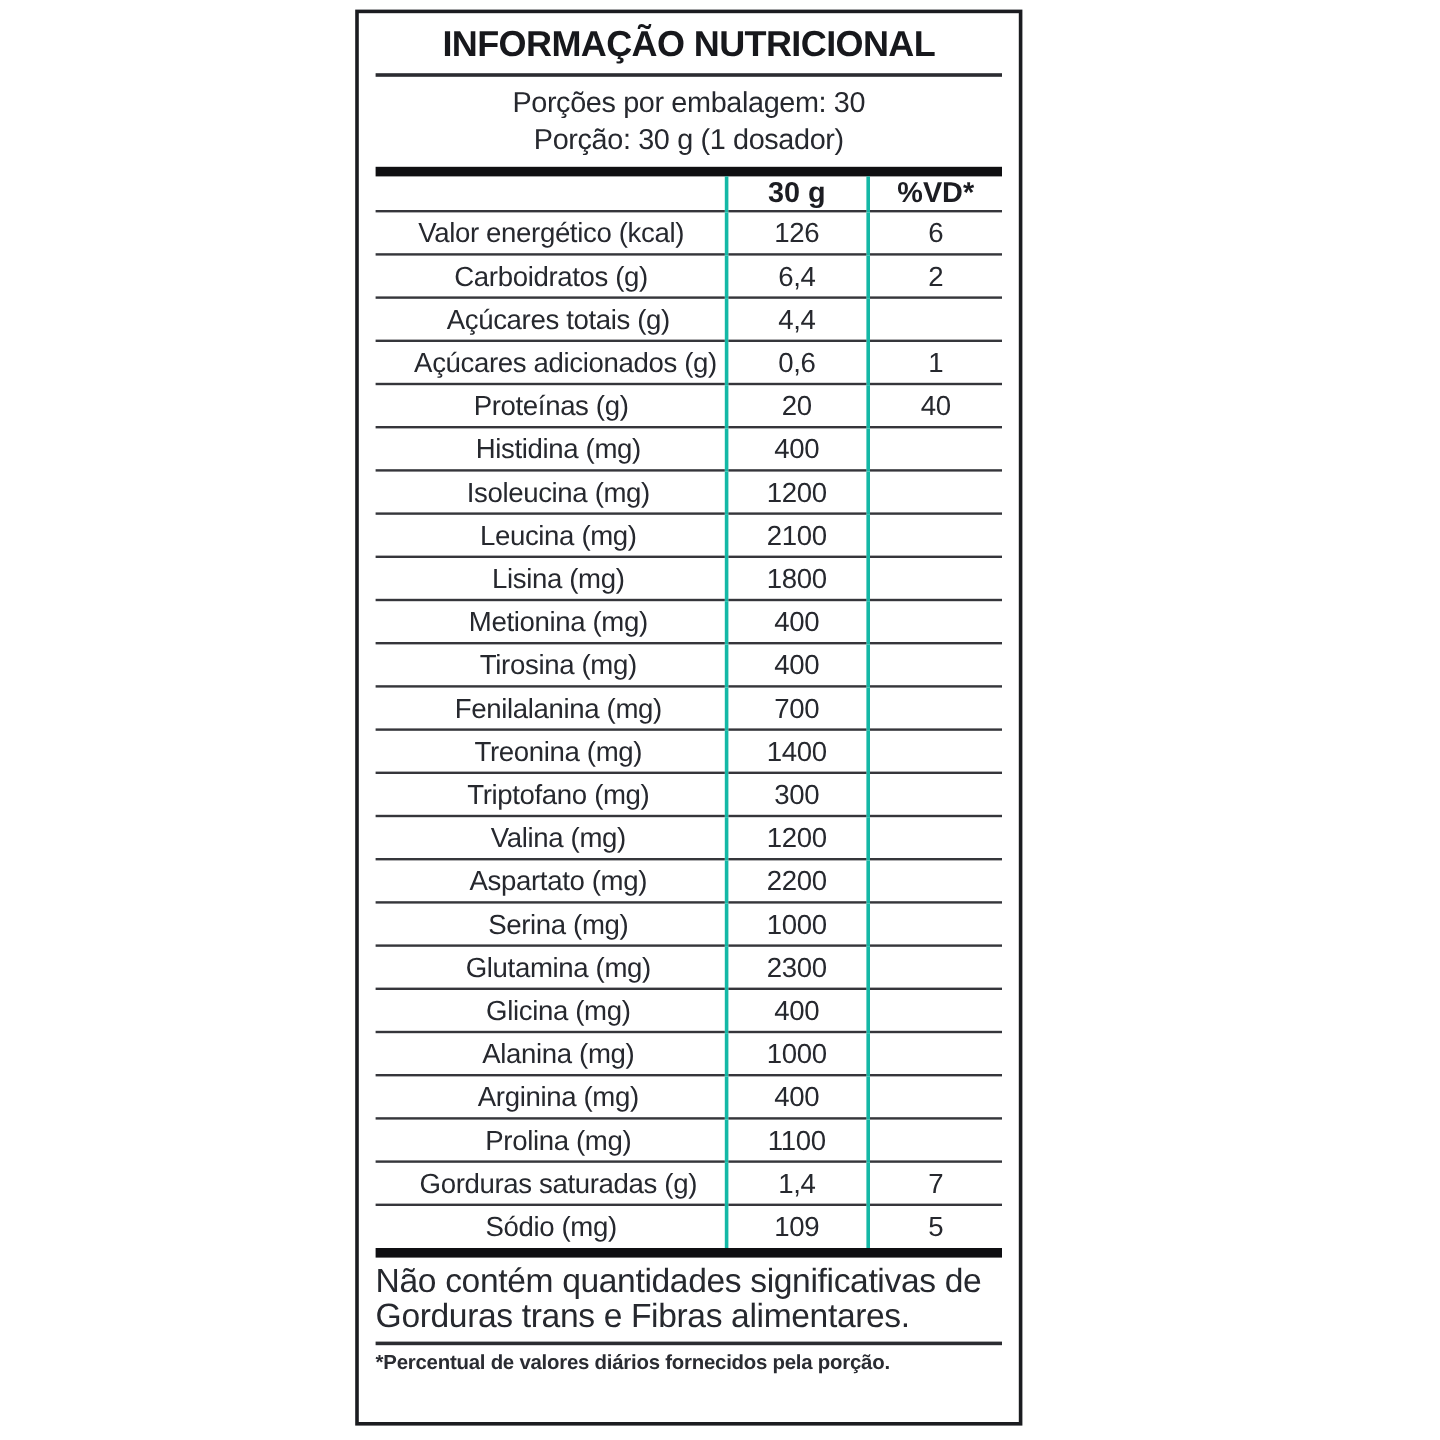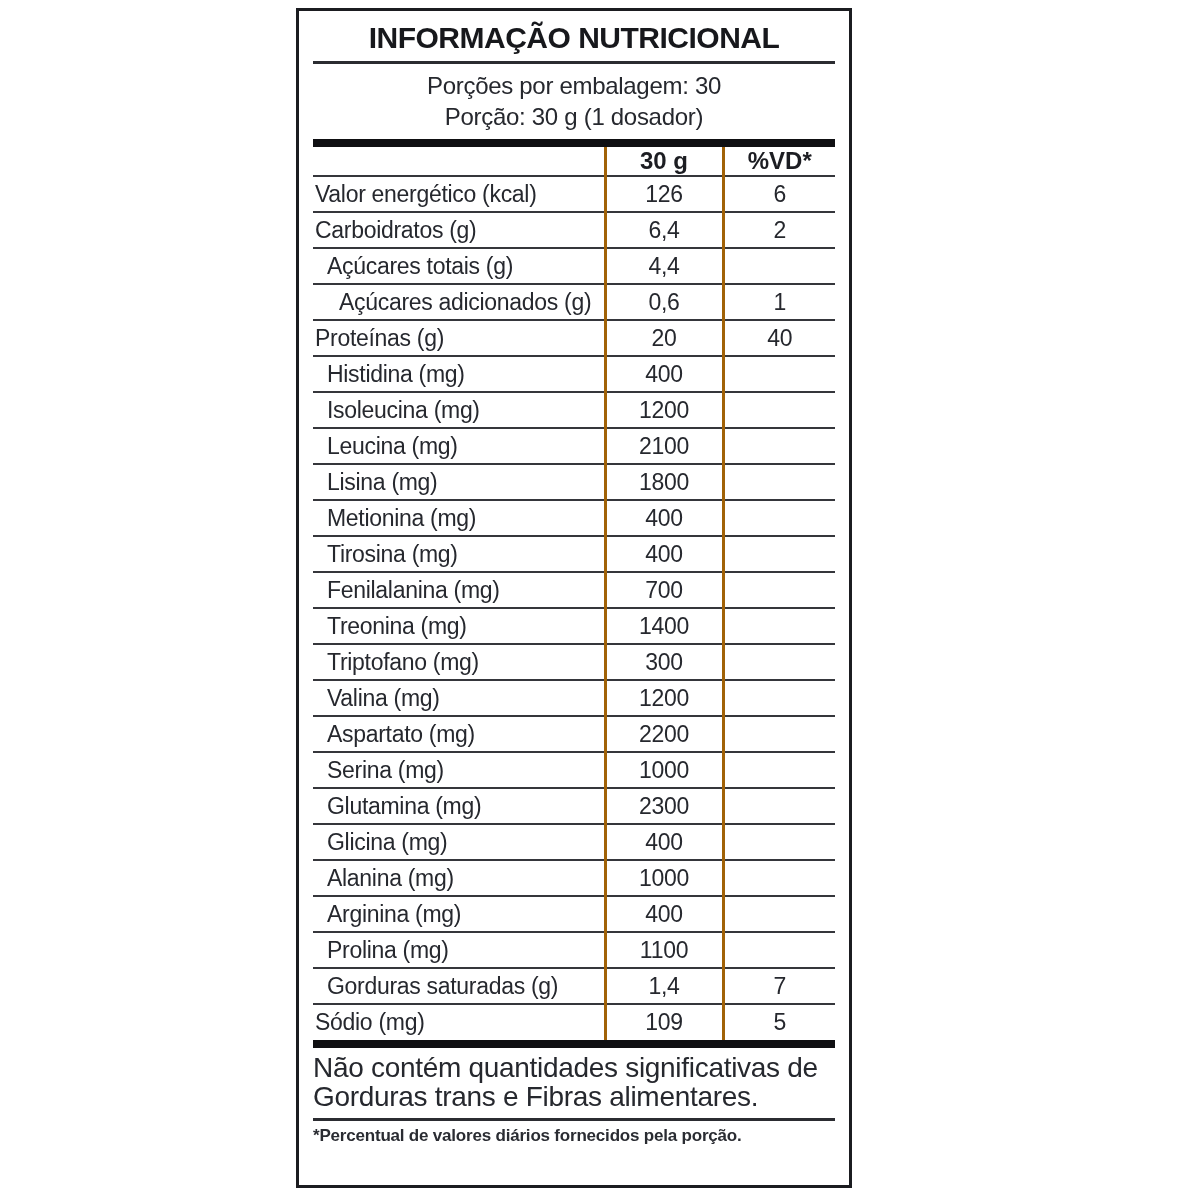--- a/index.html
+++ b/index.html
@@ -22,22 +22,22 @@
   .thick-bar { height:8px; background:#0f0f12; }
   table.nutri { width:100%; border-collapse:collapse; table-layout:fixed; }
   col.c1 { width:auto; }
   col.c2 { width:118px; }
   col.c3 { width:112px; }
   thead th { height:29px; font-size:24px; font-weight:700; vertical-align:middle; color:#1c1d22; }
   thead tr { border-bottom:2px solid #35363b; }
   tbody tr { border-top:2px solid #35363b; }
   tbody tr:first-child { border-top:none; }
   tbody td { height:36px; font-size:23px; letter-spacing:-0.3px; vertical-align:middle; }
-  .c-label { text-align:left; padding-left:2px; }
-  .c-amt, .c-vd { border-left:3px solid #a16207; text-align:center; }
+  .c-label { text-align:center; padding-left:2px; }
+  .c-amt, .c-vd { border-left:3px solid #14b8a6; text-align:center; }
   td.ind1 { padding-left:14px; }
   td.ind2 { padding-left:26px; }
   .footer-note { font-size:28px; line-height:29px; letter-spacing:-0.3px; padding:5px 0 7px; }
   .thin-rule { height:3px; background:#2b2c31; }
   .dv-note { font-size:17px; font-weight:700; letter-spacing:-0.2px; padding:5px 0 9px; color:#2a2c32; }
 </style>
 </head>
 <body>
 
 <div class="canvas">

